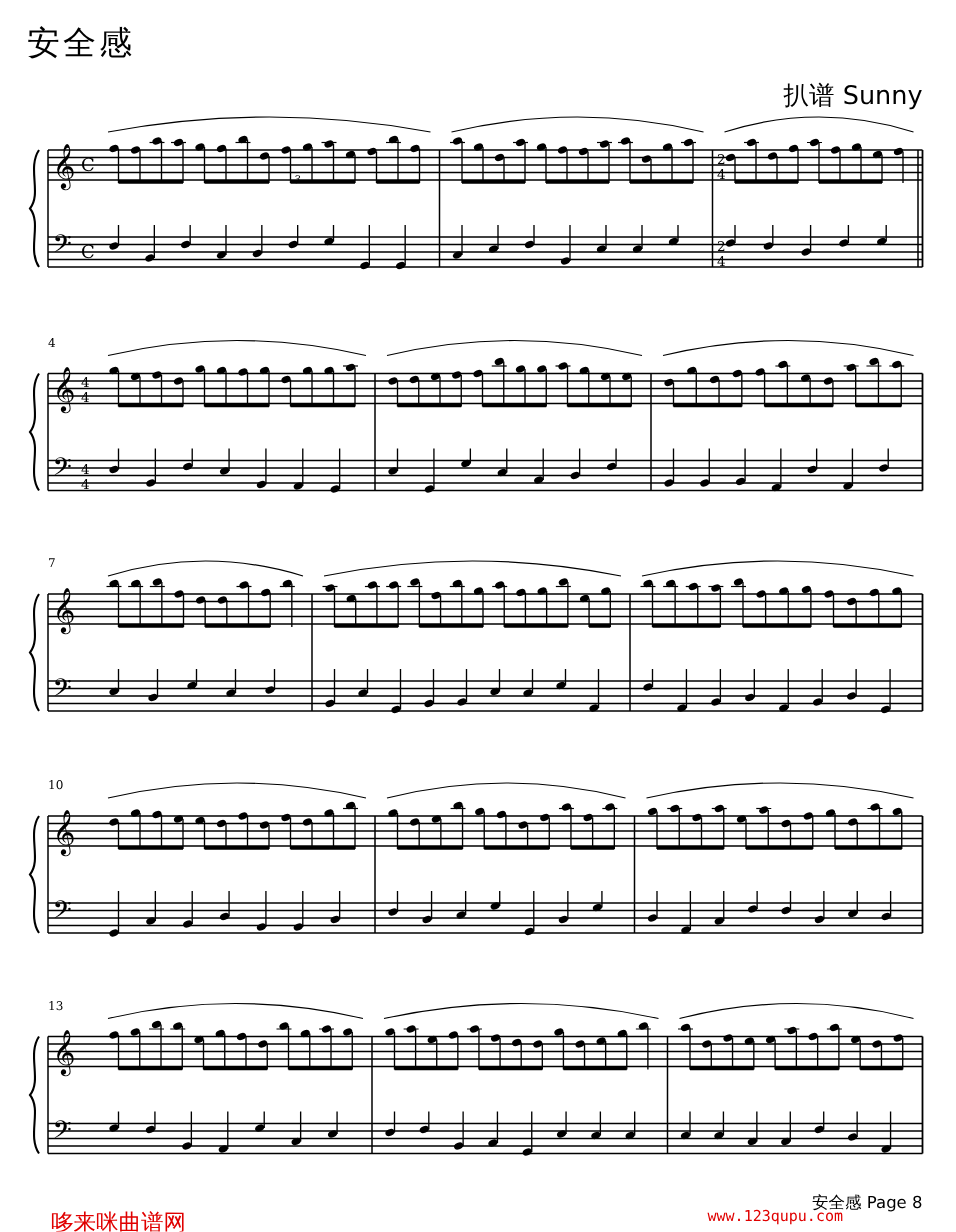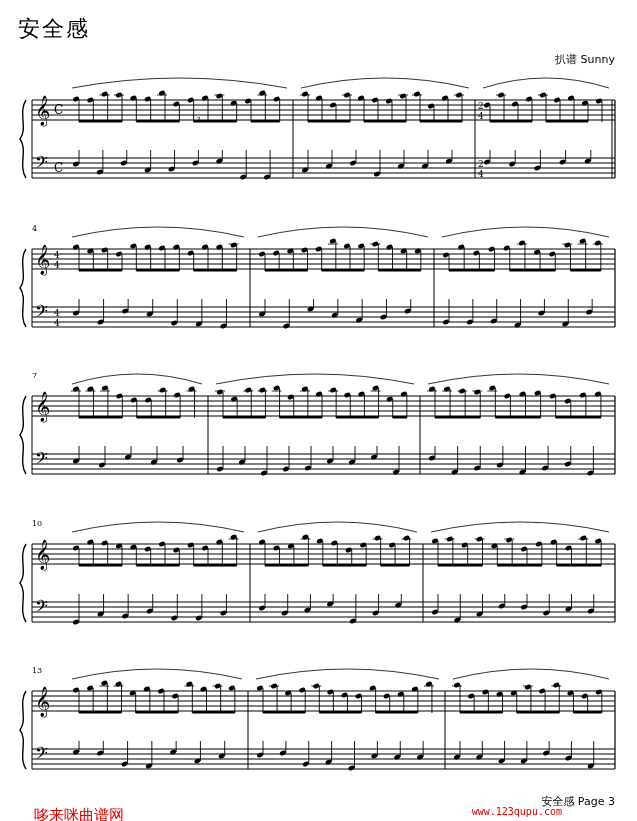--- a/index.html
+++ b/index.html
@@ -1,20 +1,20 @@
 <!DOCTYPE html>
 <html><head>
 <meta charset="utf-8">
 <style>
   html, body { margin: 0; padding: 0; background: #ffffff; }
   body { width: 637px; height: 821px; position: relative; overflow: hidden;
          font-family: "DejaVu Sans", sans-serif; color: #000; }
   .title { position: absolute; top: 14px; left: 0; width: 637px; text-align: left;
            font-family: "DejaVu Serif", serif; font-size: 22px; letter-spacing: 2px; margin-left: 18px; }
-  .arranger { position: absolute; top: 52px; right: 22px; font-size: 11px; }
+  .arranger { position: absolute; top: 52px; right: 22px; font-size: 17px; }
   .score { position: absolute; left: 0; top: 0; }
   .footer-page { position: absolute; top: 794px; right: 22px; font-size: 11px; }
   .footer-site { position: absolute; top: 806px; left: 34px; font-size: 15px; color: #e00000; }
   .footer-url { position: absolute; top: 806px; right: 75px; font-size: 10px; color: #e00000;
                 font-family: "DejaVu Sans Mono", monospace; }
 </style>
 </head>
 <body>
 
 <div>
@@ -819,16 +819,16 @@
           <use href="#note" x="546.1428571428571" y="753"></use>
           <line x1="549.1428571428571" y1="753" x2="549.1428571428571" y2="741" stroke="#000" stroke-width="0.9"></line>
           <use href="#note" x="568.4285714285714" y="758"></use>
           <line x1="571.4285714285714" y1="758" x2="571.4285714285714" y2="741" stroke="#000" stroke-width="0.9"></line>
           <use href="#note" x="590.7142857142858" y="766"></use>
           <line x1="593.7142857142858" y1="766" x2="593.7142857142858" y2="741" stroke="#000" stroke-width="0.9"></line>
         </g>
       </g>
   </svg>
 
-  <div class="footer-page">安全感 Page 3</div>
+  <div class="footer-page">安全感 Page 8</div>
   <div class="footer-site">哆来咪曲谱网</div>
   <div class="footer-url">www.123qupu.com</div>
 </div>
 
 </body></html>

